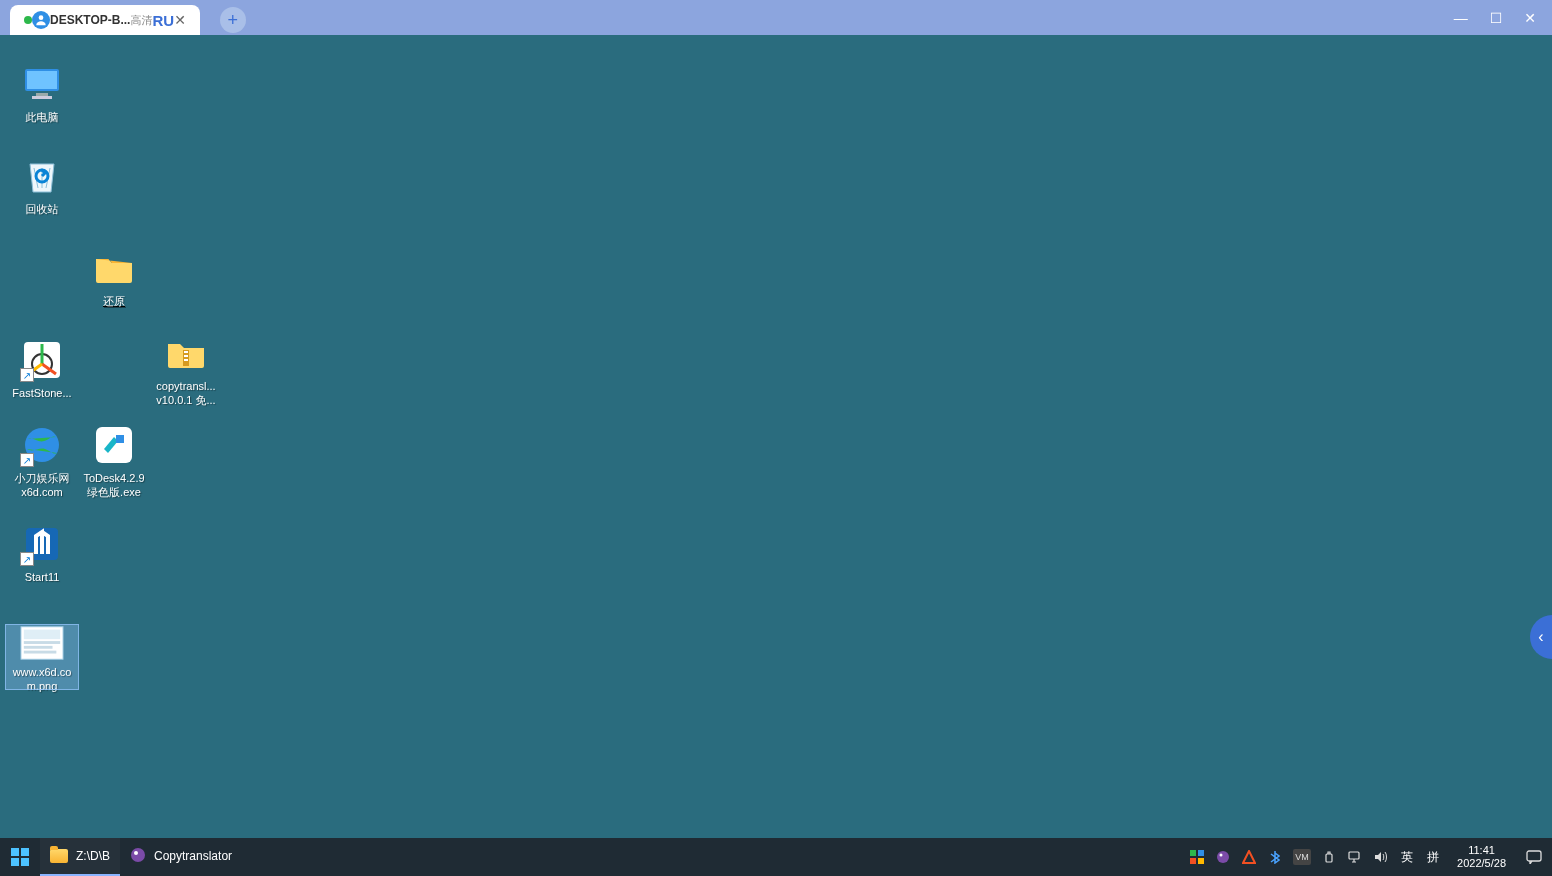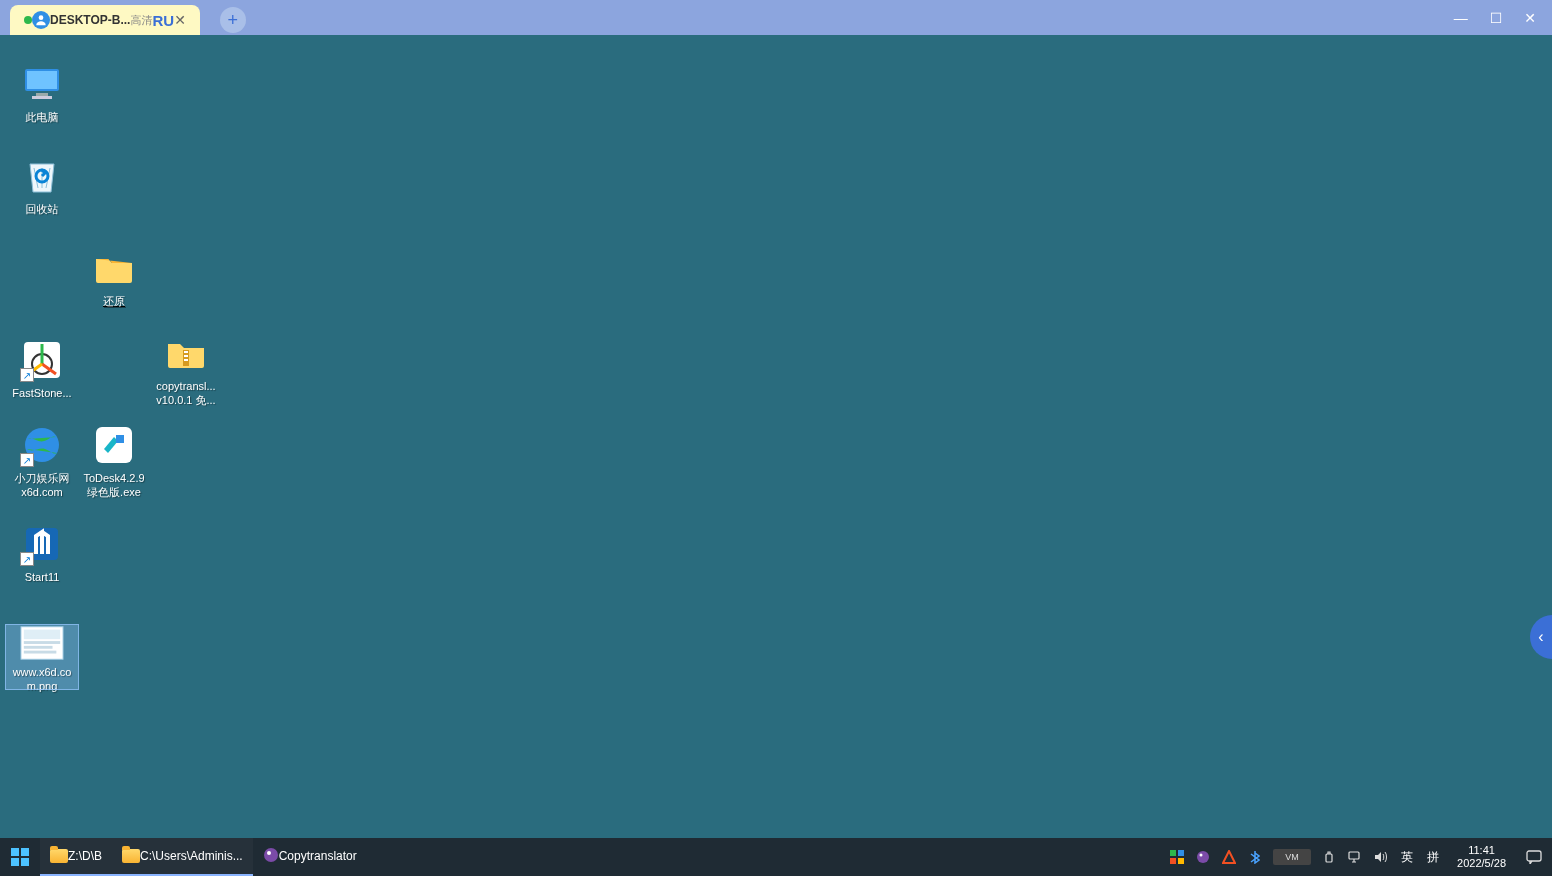--- a/index.html
+++ b/index.html
@@ -1,20 +1,20 @@
 <!DOCTYPE html>
 <html><head>
 <meta charset="utf-8">
 <style>
 * { margin: 0; padding: 0; box-sizing: border-box; font-family: "Segoe UI", "Microsoft YaHei", sans-serif; }
 body { width: 1552px; height: 876px; overflow: hidden; background: #2a6c7e; position: relative; }
 
 
 .topbar { height: 35px; background: #8ca5de; display: flex; align-items: flex-end; position: relative; }
-.tab { height: 30px; background: #fef9c3; border-radius: 8px 8px 0 0; display: flex; align-items: center; gap: 0; padding: 0 14px; margin-left: 10px; font-size: 12px; color: #333; position: relative; }
+.tab { height: 30px; background: #ffffff; border-radius: 8px 8px 0 0; display: flex; align-items: center; gap: 0; padding: 0 14px; margin-left: 10px; font-size: 12px; color: #333; position: relative; }
 .status-dot { width: 8px; height: 8px; border-radius: 50%; background: #2db84b; }
 .avatar { width: 18px; height: 18px; border-radius: 50%; background: #2f8fe5; display: flex; align-items: center; justify-content: center; }
 .avatar svg { width: 14px; height: 14px; }
 .tab-title { max-width: 90px; overflow: hidden; text-overflow: ellipsis; white-space: nowrap; font-weight: 600; }
 .tab-tag { color: #888; font-size: 11px; }
 .tab-ru { color: #3b6fd6; font-weight: 700; font-size: 15px; }
 .tab-close { color: #666; font-size: 14px; cursor: pointer; line-height: 1; }
 .newtab { width: 26px; height: 26px; border-radius: 50%; background: #a9bfe8; color: #3b6fd6; display: flex; align-items: center; justify-content: center; margin: 0 0 2px 20px; font-size: 18px; cursor: pointer; }
 .win-controls { margin-left: auto; display: flex; gap: 22px; padding-right: 16px; color: #fff; font-size: 14px; align-items: center; height: 100%; }
 .win-controls span { cursor: pointer; }
@@ -32,21 +32,21 @@
 .dicon.selected { background: rgba(150,200,255,.35); outline: 1px solid rgba(150,200,255,.8); }
 
 .shortcut-arrow { position: absolute; left: 0; bottom: 0; width: 14px; height: 14px; background: #fff; border: 1px solid #888; display: flex; align-items: center; justify-content: center; font-size: 10px; color: #0078d7; }
 
 
 .sidehandle { position: absolute; right: 0; top: 580px; width: 22px; height: 44px; background: #3b6fd6; border-radius: 22px 0 0 22px; display: flex; align-items: center; justify-content: center; color: #fff; cursor: pointer; }
 
 
 .taskbar { position: absolute; left: 0; right: 0; bottom: 0; height: 38px; background: #1f2b34; display: flex; align-items: center; color: #fff; font-size: 12px; }
 .start { width: 40px; display: flex; align-items: center; justify-content: center; height: 100%; cursor: pointer; }
-.tbitem { display: flex; align-items: center; height: 100%; padding: 8px 10px; cursor: pointer; border-bottom: 2px solid transparent; }
+.tbitem { display: flex; align-items: center; gap: 8px; height: 100%; padding: 8px 10px; cursor: pointer; border-bottom: 2px solid transparent; }
 .tbitem.active { border-bottom-color: #8ab4ff; background: rgba(255,255,255,.03); }
 .folder-ic { width: 18px; height: 14px; background: linear-gradient(#ffd86b,#f9b433); border-radius: 2px; position: relative; }
 .folder-ic::before { content:""; position:absolute; top:-3px; left:0; width:8px; height:4px; background:#f9b433; border-radius:2px 2px 0 0;}
 .tblabel { max-width: 130px; overflow: hidden; text-overflow: ellipsis; white-space: nowrap; }
 .spacer { flex: 1; }
 .tray { display: flex; align-items: center; gap: 10px; padding-right: 6px; height: 100%; }
 .tray .ic { width: 16px; height: 16px; display: flex; align-items: center; justify-content: center; font-size: 12px; cursor: pointer; }
 .ime { font-size: 12px; }
 .clock { text-align: center; line-height: 13px; font-size: 11px; padding: 0 6px; cursor: pointer; }
 .notif { width: 24px; display:flex; align-items:center; justify-content:center; cursor:pointer; }
@@ -197,24 +197,20 @@
         <rect x="10" y="0" width="8" height="8" fill="#4cc2ff"></rect>
         <rect x="0" y="10" width="8" height="8" fill="#4cc2ff"></rect>
         <rect x="10" y="10" width="8" height="8" fill="#4cc2ff"></rect>
       </svg>
   </div>
   <div id="tbitems" style="display:flex;height:100%">
       <div class="tbitem active">
         <span class="folder-ic"></span>
         <span class="tblabel">Z:\D\B</span>
       </div>
-      <div class="tbitem active">
-        <span class="folder-ic"></span>
-        <span class="tblabel">C:\Users\Adminis...</span>
-      </div>
       <div class="tbitem">
         <span><svg width="16" height="16" viewBox="0 0 16 16">
             <circle cx="8" cy="8" r="7" fill="#7b4ba8"></circle>
             <circle cx="6" cy="6" r="2" fill="#fff"></circle>
           </svg></span>
         <span class="tblabel">Copytranslator</span>
       </div>
     </div>
   <div class="spacer"></div>
   <div class="tray">
@@ -235,21 +231,21 @@
     <span class="ic">
         <svg width="14" height="14" viewBox="0 0 14 14">
           <polygon points="7,1 13,13 1,13" fill="none" stroke="#f25022" stroke-width="2"></polygon>
         </svg>
       </span>
     <span class="ic bt">
         <svg width="10" height="14" viewBox="0 0 10 14" fill="none" stroke="#4aa3ff" stroke-width="1.5">
           <path d="M5 1v12l4-3-8-6m0 8l8-6-4-3"></path>
         </svg>
       </span>
-    <span class="ic" style="background:#444;border-radius:2px;width:38px;font-size:9px;color:#ddd;">VM</span>
+    <span class="ic" style="background:#444;border-radius:2px;width:18px;font-size:9px;color:#ddd;">VM</span>
     <span class="ic">
         <svg width="12" height="14" viewBox="0 0 12 14" fill="none" stroke="#ddd" stroke-width="1.2">
           <rect x="3" y="4" width="6" height="8" rx="1"></rect>
           <path d="M5 4V2h2v2"></path>
         </svg>
       </span>
     <span class="ic">
         <svg width="14" height="12" viewBox="0 0 14 12" fill="none" stroke="#ddd" stroke-width="1.2">
           <rect x="1" y="1" width="10" height="7" rx="1"></rect>
           <path d="M4 11h4M6 8v3"></path>

